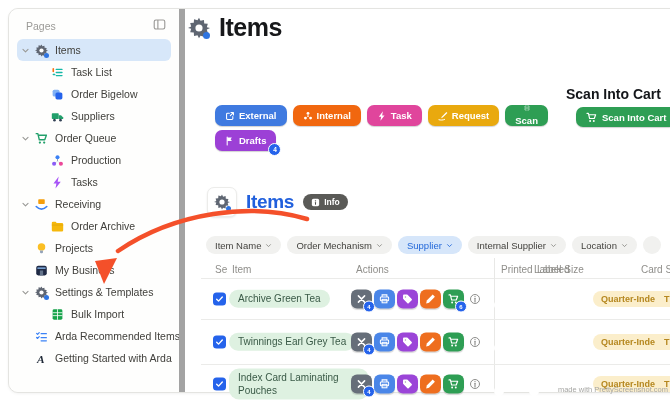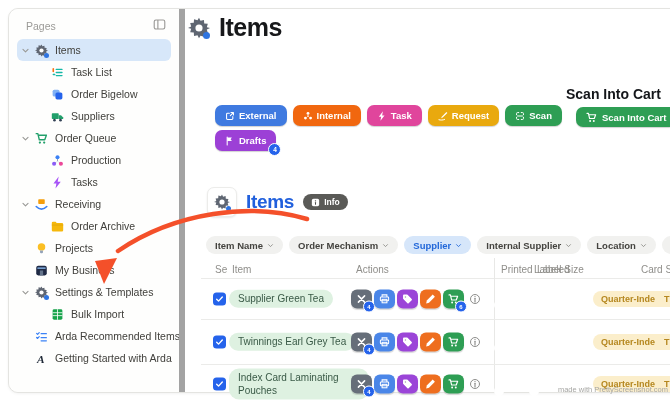--- a/index.html
+++ b/index.html
@@ -35,41 +35,41 @@
     border-radius:9px;display:inline-flex;align-items:center;gap:4px;padding:0 9px;
     font-size:9px;font-weight:700;}
   .doc-pill svg{width:10px;height:10px;}
   .h2{position:absolute;font-size:14px;font-weight:800;color:#14161a;margin:0;}
   .btnrow{position:absolute;display:flex;gap:6px;}
   .btn{height:21px;border-radius:7px;color:#fff;font-size:9.5px;font-weight:700;
     display:inline-flex;align-items:center;gap:4px;padding:0 10px;position:relative;
     box-shadow:0 1px 1px rgba(0,0,0,.18);white-space:nowrap;}
   .btn svg{width:10px;height:10px;}
   .b-ext{background:#3f7ae0;} .b-int{background:#f1670f;} .b-task{background:#e0459c;}
-  .b-req{background:#e9a90e;} .b-scan{background:#2e9e54;} .b-drafts{background:#9c40d6;}
+  .b-req{background:#e9a90e;} .b-scan{background:#2e9e54;flex-direction:column;} .b-drafts{background:#9c40d6;}
   .badge{position:absolute;right:-5px;bottom:-5px;min-width:11px;height:11px;border-radius:50%;
     background:#2563eb;color:#fff;border:1.5px solid #fff;font-size:6.5px;font-weight:700;
     display:flex;align-items:center;justify-content:center;}
   .scan-cta{position:absolute;left:567px;top:98px;height:20px;background:#2e9e54;color:#fff;
     border-radius:7px;display:inline-flex;align-items:center;gap:5px;padding:0 10px;
     font-size:9.5px;font-weight:700;box-shadow:0 1px 1px rgba(0,0,0,.18);}
   .scan-cta svg{width:11px;height:11px;}
   
   .sec-head{position:absolute;left:198px;top:178px;display:flex;align-items:center;gap:9px;}
   .sec-icon-box{width:28px;height:28px;border-radius:7px;background:#fff;border:1px solid #ececea;
     box-shadow:0 1px 2px rgba(0,0,0,.09);display:flex;align-items:center;justify-content:center;position:relative;}
   .sec-icon-box svg{width:16px;height:16px;}
   .sec-title{font-size:19px;font-weight:800;color:#2160dd;letter-spacing:-.3px;}
   .info-pill{background:#5a5a57;border-radius:8px;height:16px;display:inline-flex;align-items:center;
     gap:4px;padding:0 8px;color:#fff;font-size:8.5px;font-weight:700;}
   .info-pill svg{width:9px;height:9px;}
   
   .filters{position:absolute;left:197px;top:227px;display:flex;gap:6px;width:520px;}
   .fpill{height:18px;border-radius:9px;background:#f1f1ef;color:#44433f;font-size:9.5px;
-    font-weight:700;display:inline-flex;align-items:center;gap:4px;padding:0 9px;white-space:nowrap;}
+    font-weight:400;display:inline-flex;align-items:center;gap:4px;padding:0 9px;white-space:nowrap;}
   .fpill svg{width:7px;height:7px;color:#8a8a86;}
   .fpill.active{background:#d6e6fa;color:#2368d9;}
   .fpill.active svg{color:#2368d9;}
   
   .th{position:absolute;top:255px;font-size:10px;color:#8f8e8a;}
   .thline{position:absolute;left:192px;width:508px;top:269px;height:1px;background:#ebebe9;}
   .vdiv{position:absolute;left:485px;top:249px;bottom:0;width:1px;background:#e8e8e6;}
   .trow{position:absolute;left:192px;width:508px;}
   .trow.b{border-bottom:1px solid #ebebe9;}
   .cell{position:absolute;top:50%;transform:translateY(-50%);}
@@ -513,21 +513,21 @@
     <span class="th" style="left:632px">Card S</span>
     <div class="thline"></div>
     <div class="vdiv"></div>
 
     <div class="trow b" style="top:269px;height:41px">
       <span class="cell cb" style="left:12px">
           <svg>
             <use href="#s-check"></use>
           </svg>
         </span>
-      <span class="cell gpill" style="left:28px">Supplier Green Tea</span>
+      <span class="cell gpill" style="left:28px">Archive Green Tea</span>
       <span class="cell acts" style="left:150px">
         <span class="act a-x">
             <svg>
               <use href="#s-x"></use>
             </svg>
             <span class="badge">4</span>
           </span>
         <span class="act a-print">
             <svg>
               <use href="#s-printer"></use>

